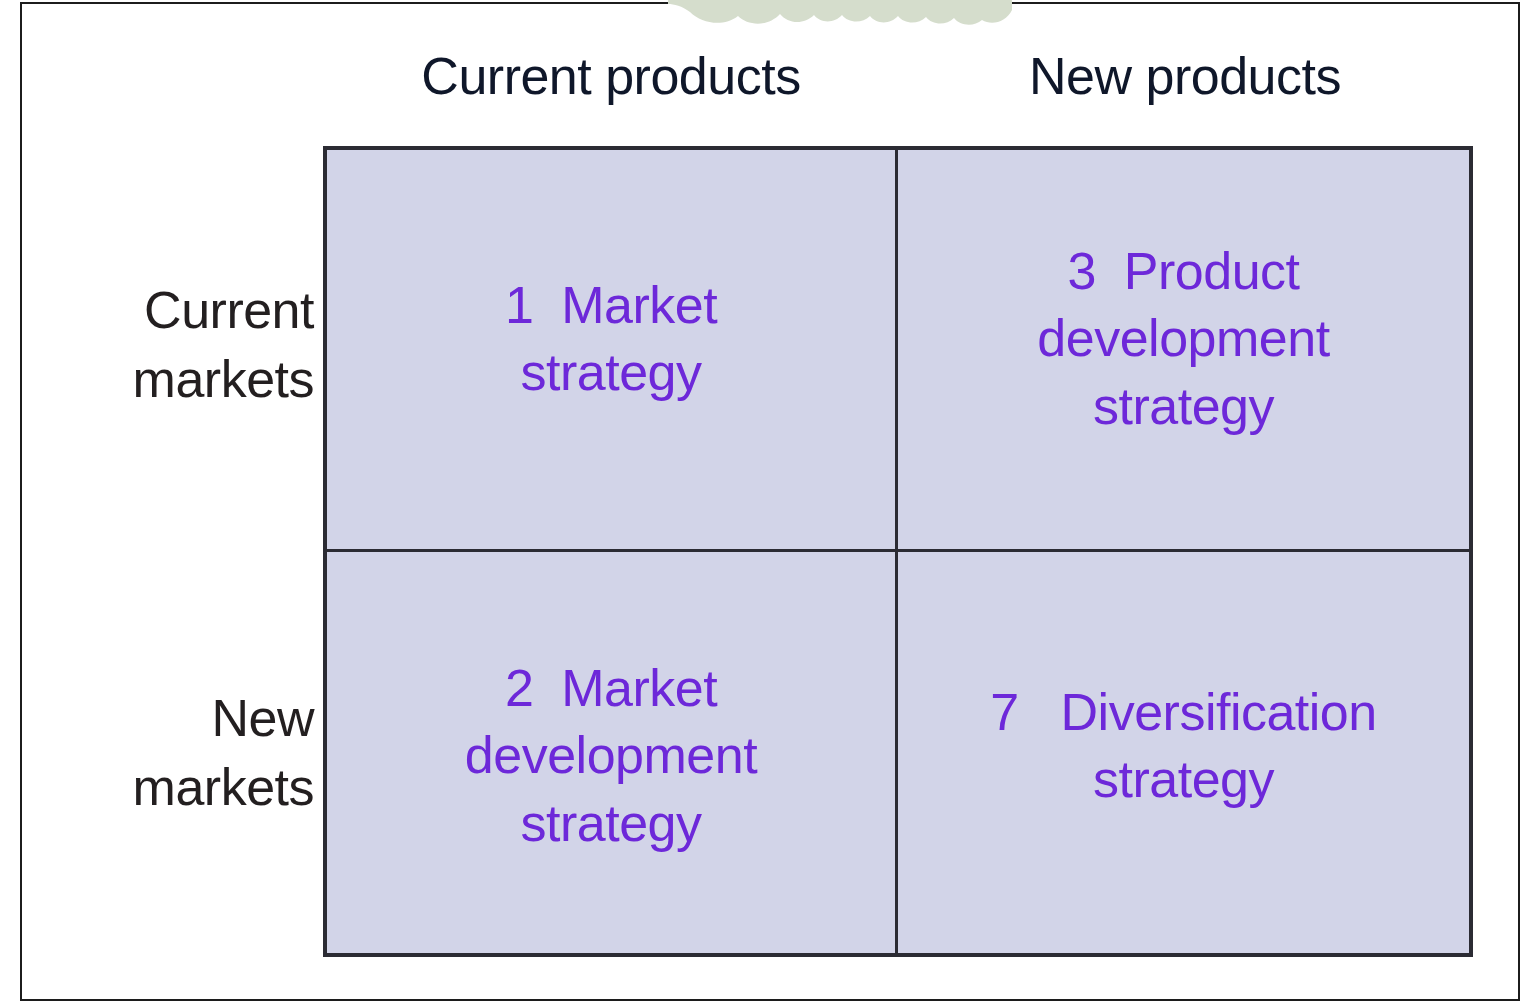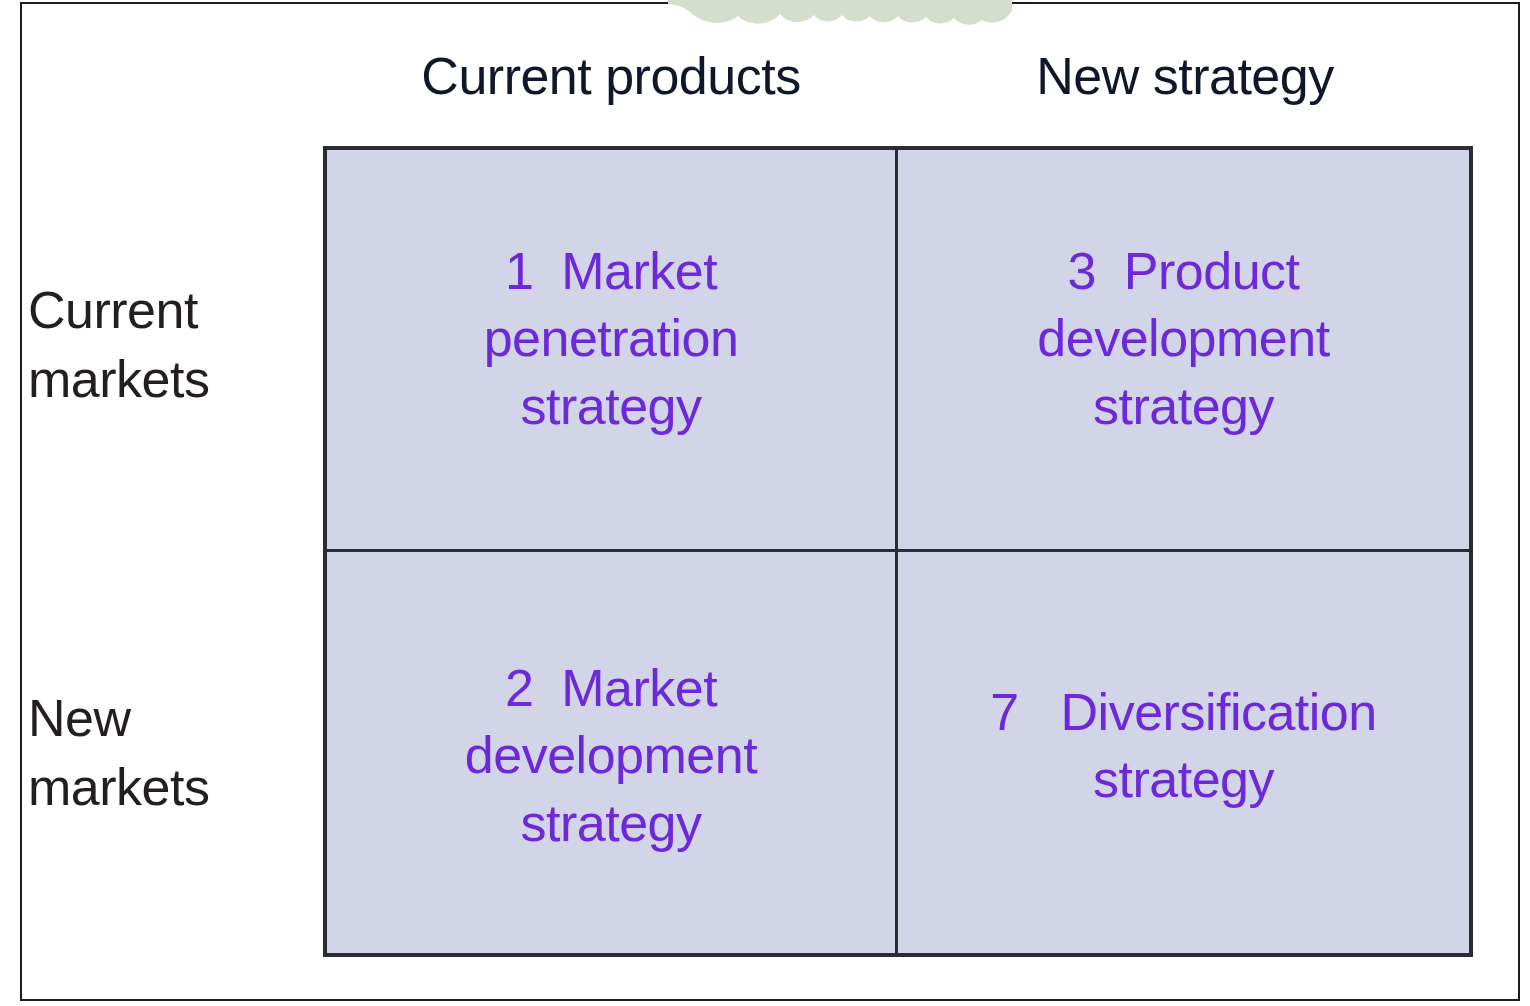--- a/index.html
+++ b/index.html
@@ -59,21 +59,21 @@
   .col-header.col-2 { left: 898px; width: 574px; }
 
   
   .row-header {
     position: absolute;
     left: 28px;
     width: 286px;
     font-size: 52px;
     line-height: 1.33;
     color: #231f20;
-    text-align: left;
+    text-align: right;
     letter-spacing: -0.5px;
   }
   .row-header.row-1 { top: 276px; }
   .row-header.row-2 { top: 672px; margin-top: 12px; }
   .row-header span { display: block; }
 
   
   .matrix {
     position: absolute;
     left: 323px;
@@ -134,38 +134,37 @@
                C166 24 152 23 146 15
                C136 25 120 24 112 14
                C100 27 80 26 70 16
                C56 27 34 24 22 12
                C14 6 6 4 0 4 Z" fill="#d5ddcc"></path>
     </svg>
   </div>
 
   <div class="col-header col-1">Current products</div>
 
-  <div class="col-header col-2">New strategy</div>
+  <div class="col-header col-2">New products</div>
 
   <div class="row-header row-1">
     <span>Current</span>
     <span>markets</span>
   </div>
 
   <div class="row-header row-2">
     <span>New</span>
     <span>markets</span>
   </div>
 
   <div class="matrix">
 
     <div class="cell q1 border-right border-bottom">
       <div class="cell-text">
         <span class="ln">1  Market</span>
-        <span class="ln">penetration</span>
         <span class="ln">strategy</span>
       </div>
     </div>
 
     <div class="cell q3 border-bottom">
       <div class="cell-text">
         <span class="ln">3  Product</span>
         <span class="ln">development</span>
         <span class="ln">strategy</span>
       </div>

